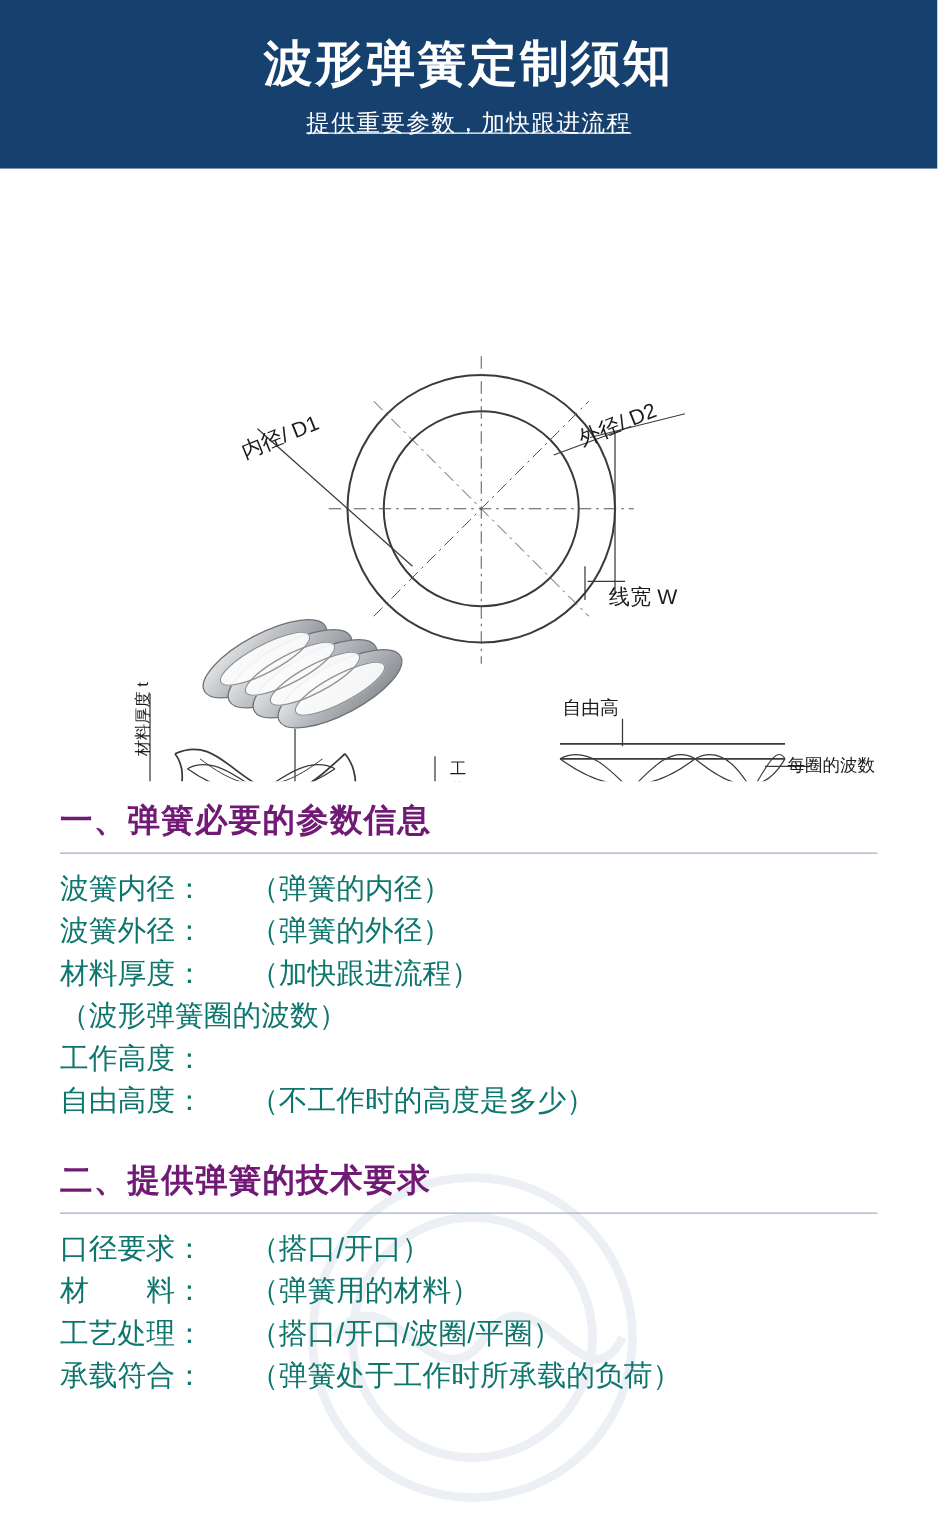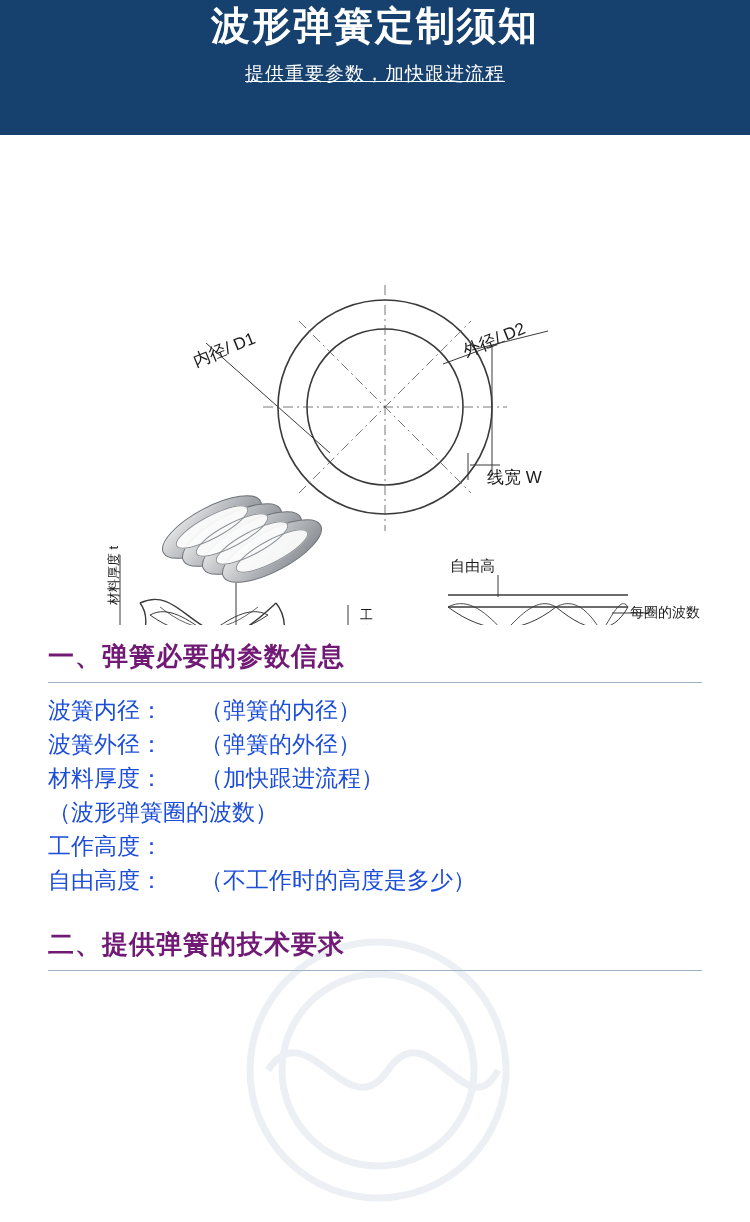--- a/index.html
+++ b/index.html
@@ -15,20 +15,21 @@
     position: relative;
     overflow: hidden;
   }
 
   
   .header {
     background: #16406e;
     width: 750px;
     height: 135px;
     box-sizing: border-box;
+    padding-top: 26px;
     text-align: center;
     color: #ffffff;
   }
   .header-title {
     font-size: 39px;
     font-weight: bold;
     letter-spacing: 2px;
     line-height: 52px;
   }
   .header-sub {
@@ -70,21 +71,21 @@
   .spec-list {
     list-style: none;
     margin: 0;
     padding: 0;
   }
   .spec-row {
     display: flex;
     align-items: flex-end;
     font-size: 23px;
     line-height: 34px;
-    color: #1d4ed8;
+    color: #0f766e;
     white-space: nowrap;
   }
   .spec-label {
     min-width: 152px;
     display: inline-block;
   }
   .spec-value {
     display: inline-block;
   }
   .section-gap {
@@ -275,14 +276,32 @@
         <span class="spec-value">（不工作时的高度是多少）</span>
       </li>
     </ul>
   </div>
 
   <div class="section-gap"></div>
 
   <div class="section">
     <h2 class="section-title">二、提供弹簧的技术要求</h2>
     <hr class="rule">
+    <ul class="spec-list">
+      <li class="spec-row">
+        <span class="spec-label">口径要求：</span>
+        <span class="spec-value">（搭口/开口）</span>
+      </li>
+      <li class="spec-row">
+        <span class="spec-label">材　　料：</span>
+        <span class="spec-value">（弹簧用的材料）</span>
+      </li>
+      <li class="spec-row">
+        <span class="spec-label">工艺处理：</span>
+        <span class="spec-value">（搭口/开口/波圈/平圈）</span>
+      </li>
+      <li class="spec-row">
+        <span class="spec-label">承载符合：</span>
+        <span class="spec-value">（弹簧处于工作时所承载的负荷）</span>
+      </li>
+    </ul>
   </div>
 </div>
 
 </body></html>

